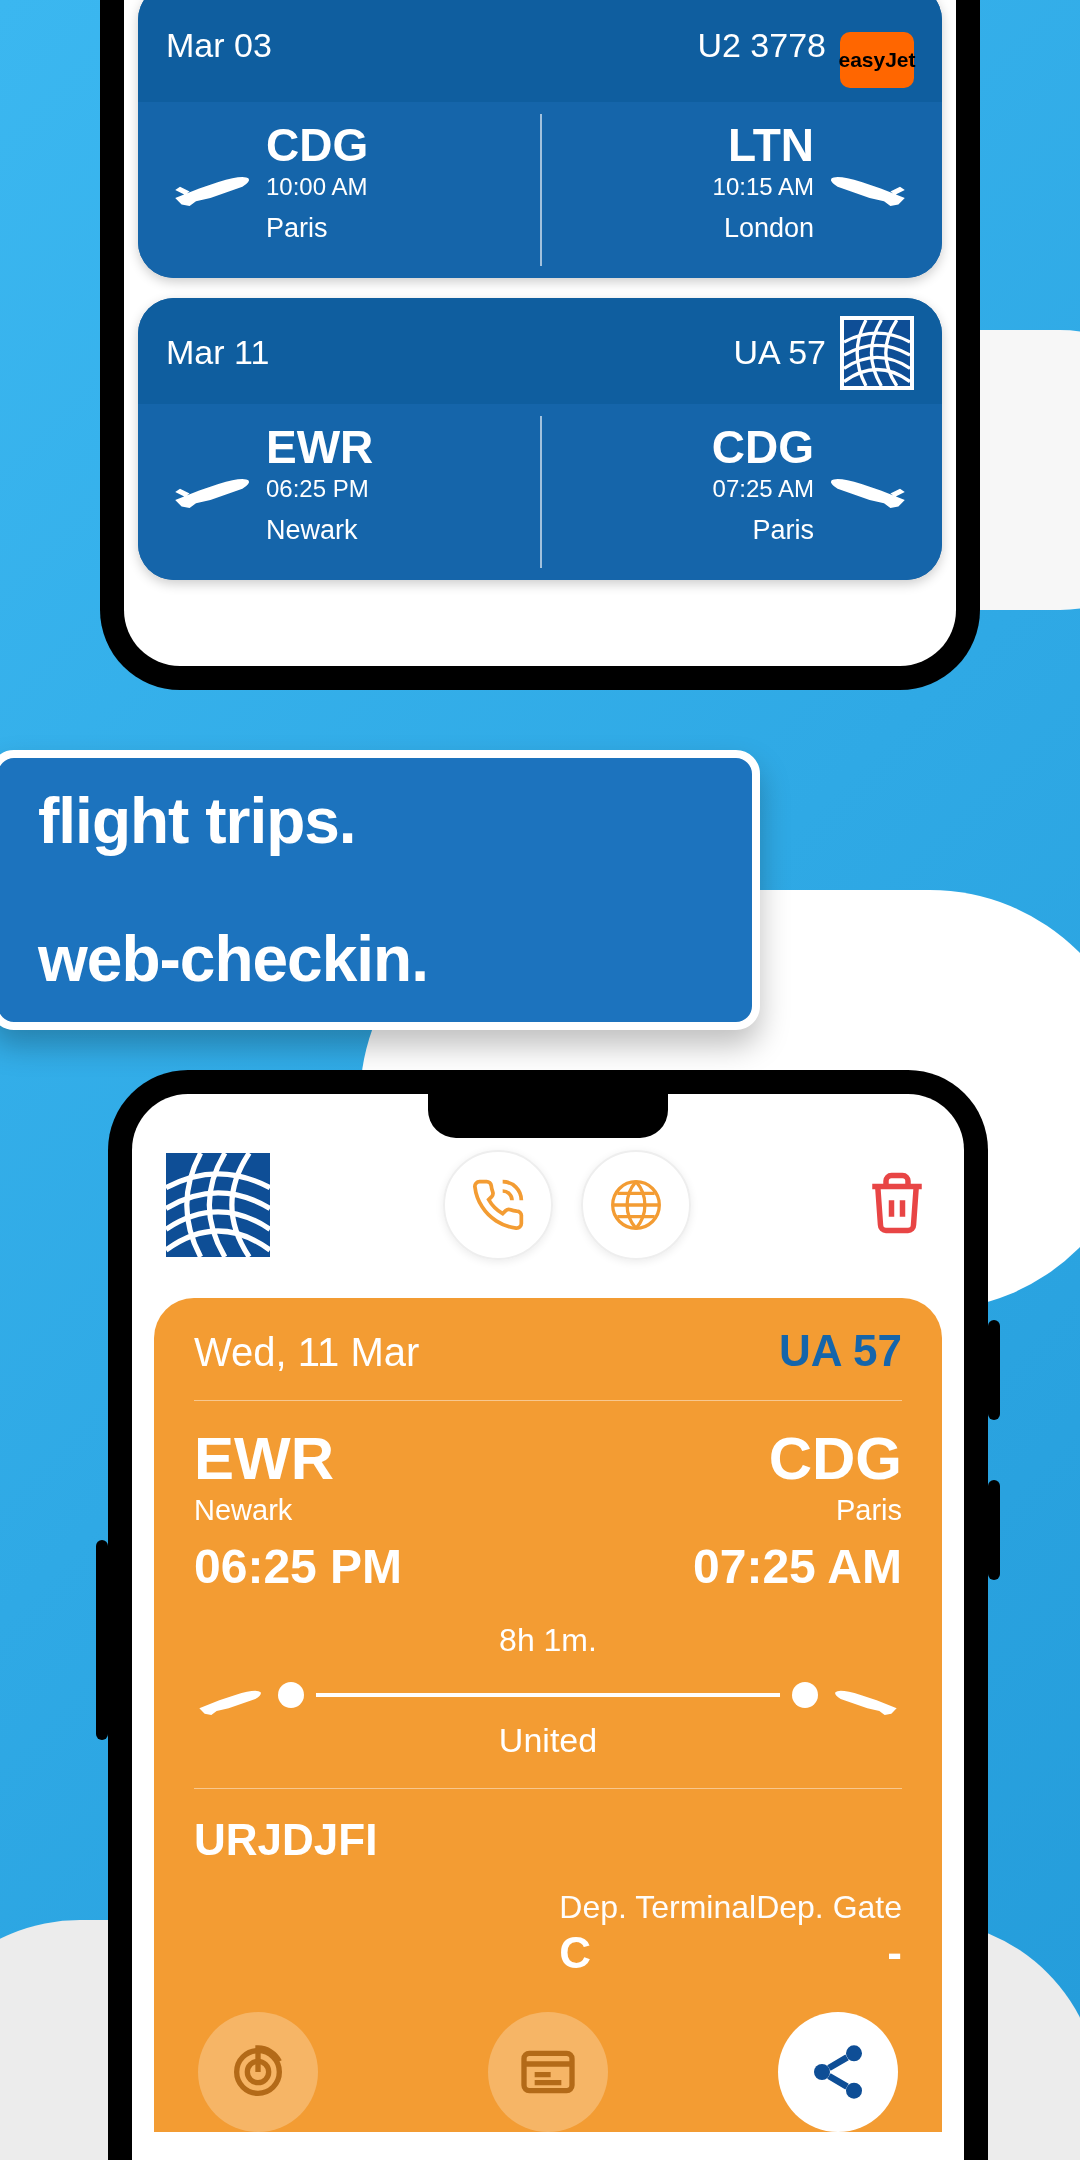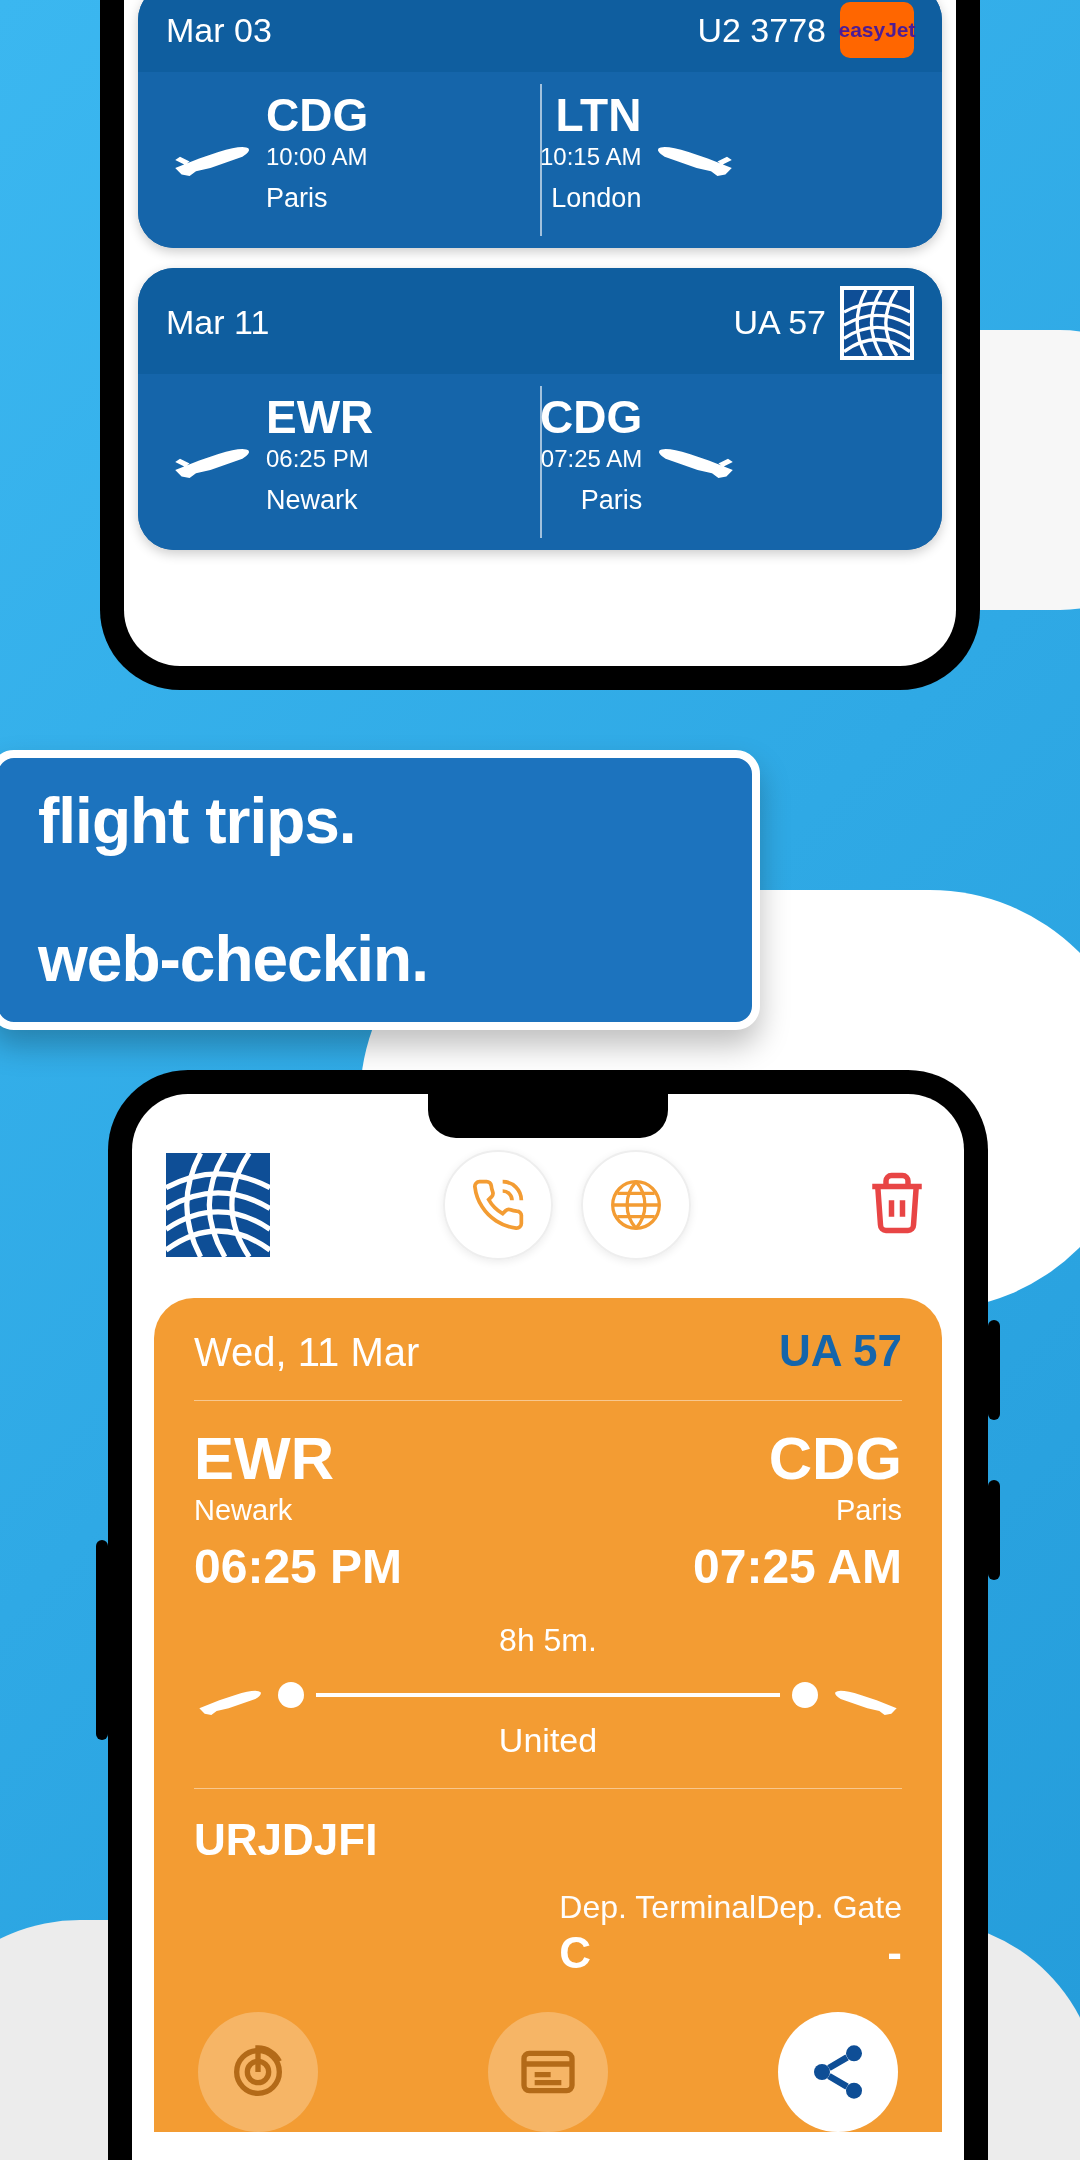--- a/index.html
+++ b/index.html
@@ -45,38 +45,38 @@
   .fc-header {
     display: flex; justify-content: space-between; align-items: center;
     padding: 18px 28px 14px 28px;
     background: #0F5E9F;
     color: #fff; font-size: 34px; font-weight: 500;
   }
   .fc-header-right { display: flex; align-items: center; gap: 14px; font-size: 34px; }
   .easyjet-logo {
     width: 74px; height: 56px; background: #FF6600;
     border-radius: 10px; display:flex; align-items:center; justify-content:center;
-    color:#4c1d95; font-size: 21px; font-weight: 600;
+    color:#000000; font-size: 21px; font-weight: 600; margin-top: 30px;
   }
   .united-logo-sm {
     width: 74px; height: 74px; background: #fff;
     border: 3px solid #fff;
     display:flex; align-items:center; justify-content:center;
     overflow: hidden;
   }
   .fc-body {
     display: flex; padding: 18px 10px 34px 10px; position: relative;
     background: #1565AA;
   }
   .fc-body::after{
     content:""; position:absolute; left:50%; top:12px; bottom:12px; width:2px; background: rgba(255,255,255,0.6);
   }
   .fc-side { width: 50%; display:flex; align-items:center; gap: 14px; }
   .fc-side.left { justify-content: flex-start; padding-left: 24px; }
-  .fc-side.right { justify-content: flex-start; padding-right: 24px; }
+  .fc-side.right { justify-content: flex-end; padding-right: 24px; }
   .fc-text { color: #fff; }
   .fc-text.left { text-align: left; }
   .fc-text.right { text-align: right; }
   .fc-code { font-size: 46px; font-weight: 700; line-height: 1.1; }
   .fc-time { font-size: 24px; font-weight: 400; line-height: 1.35; }
   .fc-city { font-size: 27px; font-weight: 400; margin-top: 10px; }
 
   .plane-icon { width: 80px; height: 50px; flex-shrink:0; }
 
   
@@ -326,21 +326,21 @@
           <div class="dc-city">Newark</div>
           <div class="dc-time">06:25 PM</div>
         </div>
         <div class="dc-r-right">
           <div class="dc-code">CDG</div>
           <div class="dc-city">Paris</div>
           <div class="dc-time">07:25 AM</div>
         </div>
       </div>
 
-      <div class="dc-duration">8h 5m.</div>
+      <div class="dc-duration">8h 1m.</div>
       <div class="dc-track">
         <svg width="72" height="40" viewBox="0 0 100 60" fill="#fff">
             <path d="M4 50 L34 38 L58 30 Q90 20 96 26 Q98 30 88 36 L48 50 L30 54 L22 60 L12 58 Z"></path>
           </svg>
         <div class="dc-dot"></div>
         <div class="dc-line"></div>
         <div class="dc-dot"></div>
         <svg width="72" height="40" viewBox="0 0 100 60" fill="#fff">
             <path d="M96 50 L66 38 L42 30 Q10 20 4 26 Q2 30 12 36 L52 50 L70 54 L78 60 L88 58 Z"></path>
           </svg>

